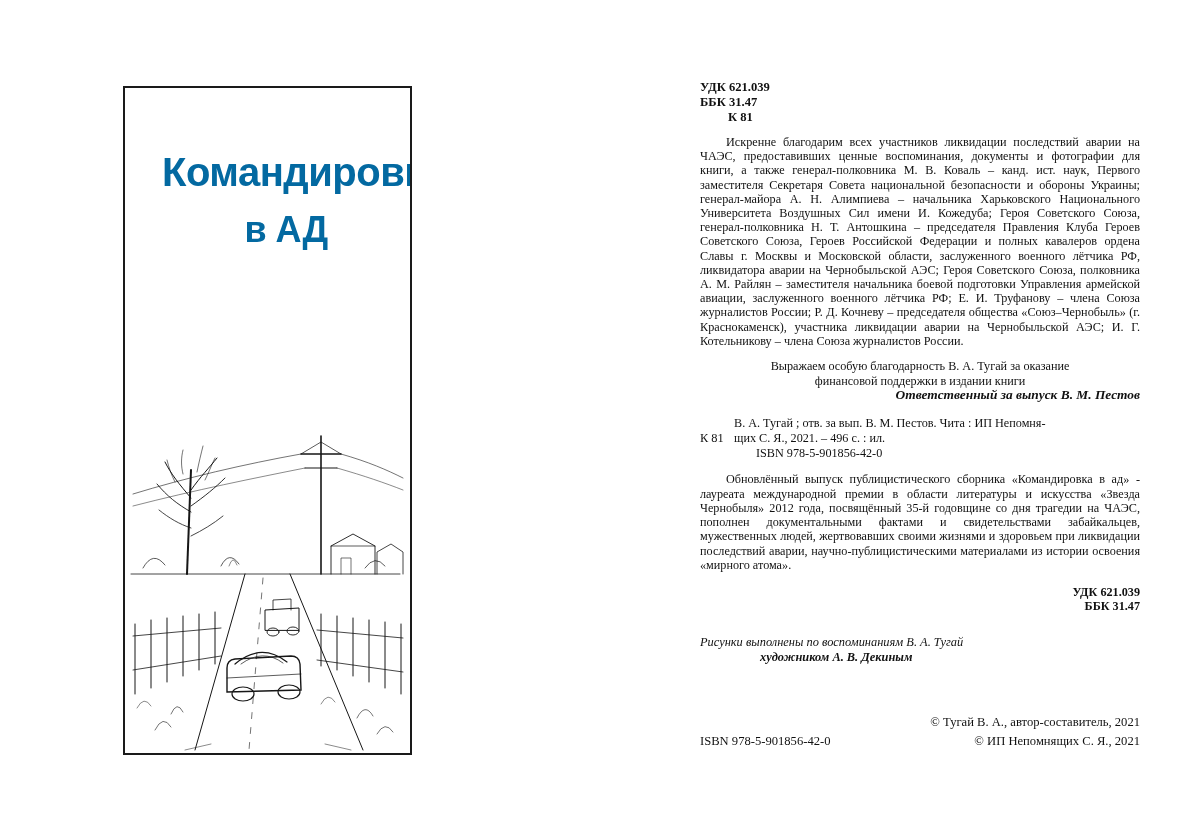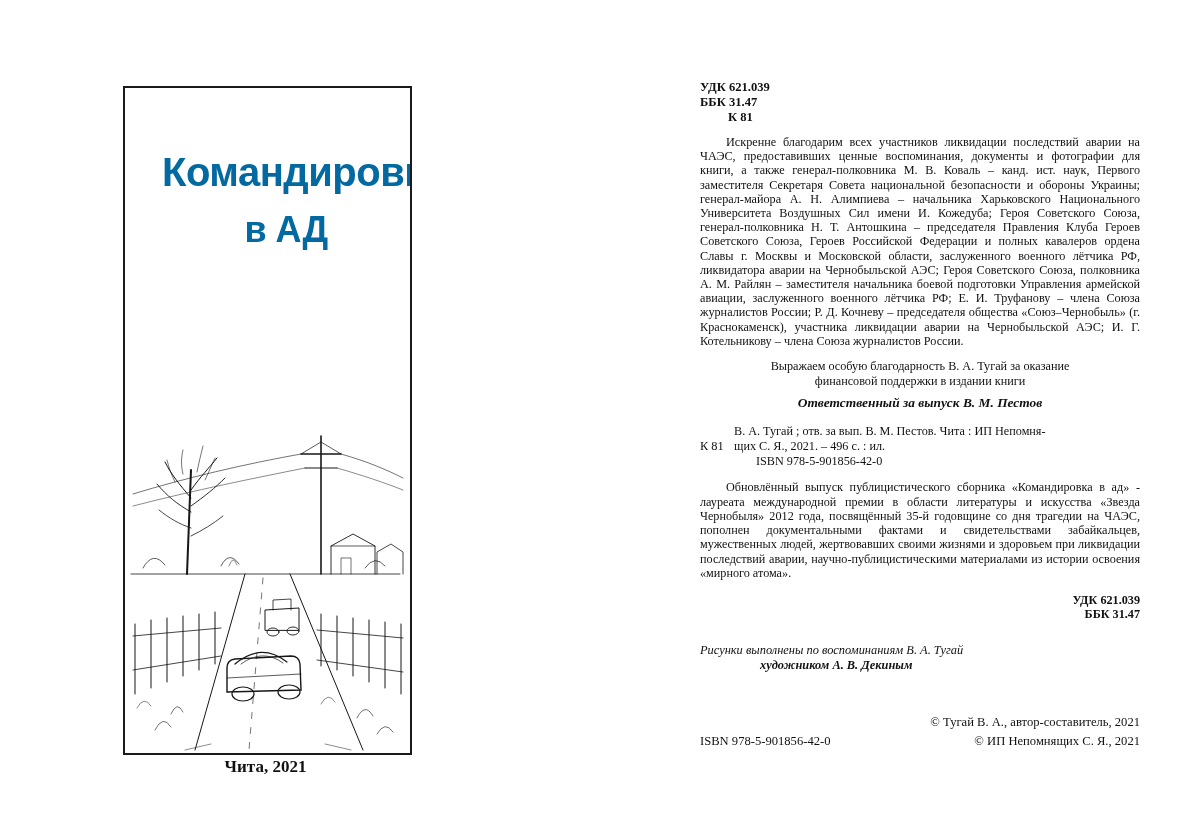--- a/index.html
+++ b/index.html
@@ -105,25 +105,25 @@
     hyphens: auto;
   }
   b, .b { font-weight: bold; }
 
   .thanks-center {
     text-align: center;
     margin-top: 11px;
     line-height: 14.5px;
   }
   .resp {
-    text-align: center;
+    text-align: right;
     font-weight: bold;
     font-style: italic;
     font-size: 13.4px;
-    margin-top: 8px;
+    margin-top: 0;
   }
 
   .card {
     margin-top: 14px;
     position: relative;
     min-height: 56px;
   }
   .card .cardcode {
     position: absolute;
     left: 0;
@@ -273,21 +273,20 @@
             <path d="M252 356 q8 -14 16 -2" stroke-width="0.6"></path>
             <path d="M12 330 q7 -13 14 -2" stroke-width="0.5"></path>
             <path d="M196 326 q7 -13 14 -2" stroke-width="0.5"></path>
             <path d="M86 366 L60 372" stroke-width="0.5"></path>
             <path d="M200 366 L226 372" stroke-width="0.5"></path>
           </g>
         </svg>
       </div>
     </div>
 
-    <div class="cover-imprint">Чита, 2021</div>
   </div>
 
   <div class="page page-right">
 
     <div class="rp">
 
       <div class="udk-block">
         <div>УДК 621.039</div>
         <div>ББК 31.47</div>
         <span class="k81">К 81</span>

